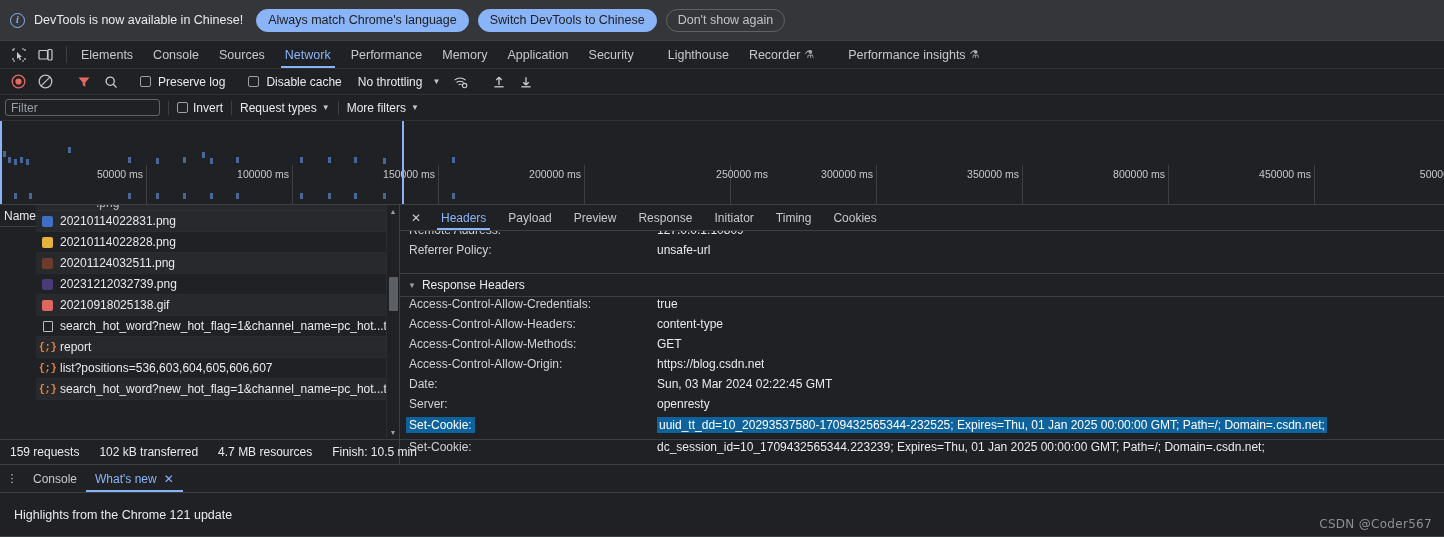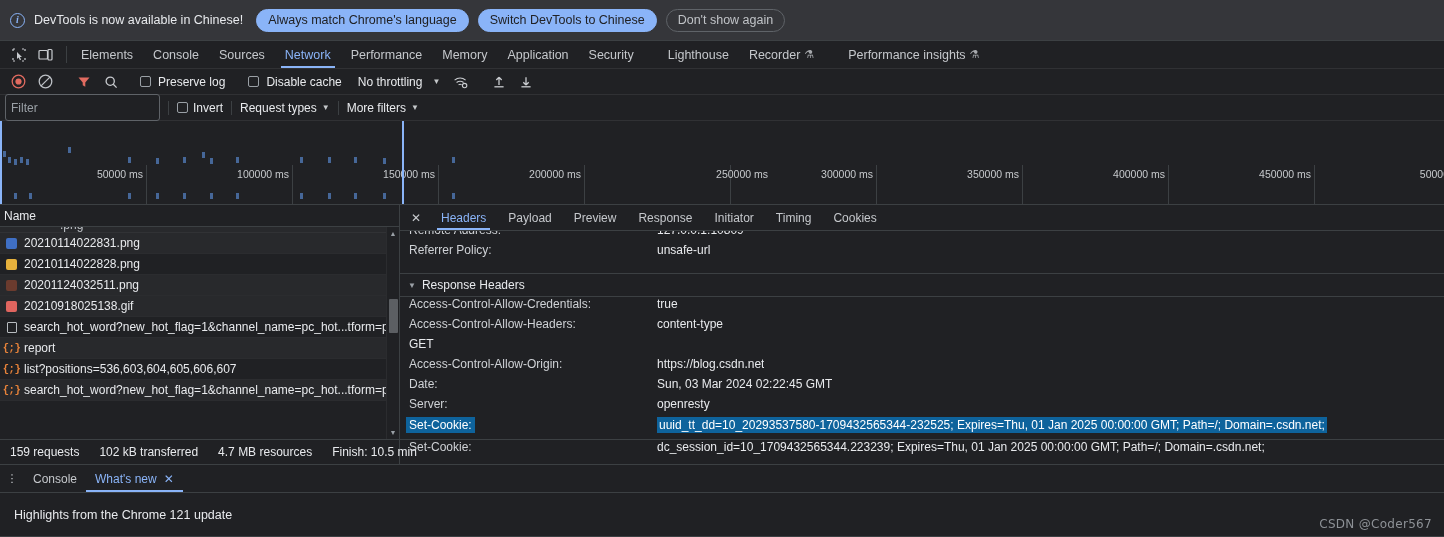--- a/index.html
+++ b/index.html
@@ -85,21 +85,21 @@
 
   
   .filterbar {
     height: 26px; min-height: 26px;
     background: #202124;
     display: flex; align-items: center; gap: 0;
     padding: 0 5px;
     border-bottom: 1px solid #303134;
   }
   .filterinput {
-    width: 155px; height: 27px;
+    width: 155px; height: 17px;
     background: #202124; border: 1px solid #5f6368; border-radius: 3px;
     color: #e8eaed; font-size: 12px; padding: 0 5px;
     font-family: "Liberation Sans", sans-serif;
     outline: none;
   }
   .filterinput::placeholder { color: #9aa0a6; }
   .fb-sep { width: 1px; height: 14px; background: #3c4043; margin: 0 8px; }
   .fb-item { font-size: 12px; color: #e8eaed; cursor: pointer; display: flex; align-items: center; gap: 5px; }
 
   
@@ -117,21 +117,21 @@
     transform: translateX(-100%); padding-right: 3px; white-space: nowrap;
   }
   .ov-band { position: absolute; left: 0; right: 0; top: 20px; bottom: 0; }
   .reqbar { position: absolute; width: 3px; height: 6px; background: #4a6fa5; opacity: .9; }
   .playhead { position: absolute; top: 0; bottom: 0; width: 2px; background: #8ab4f8; }
 
   
   .split { flex: 1; display: flex; min-height: 0; position: relative; }
 
   
-  .leftpane { width: 400px; min-width: 400px; display: flex; flex-direction: column; background: #202124; border-right: 1px solid #3c4043; }
+  .leftpane { width: 400px; min-width: 400px; display: flex; flex-direction: row; background: #202124; border-right: 1px solid #3c4043; }
   .listhead {
     height: 22px; min-height: 22px; display: flex; align-items: center;
     padding-left: 4px; font-size: 12px; color: #e8eaed;
     border-bottom: 1px solid #3c4043; background: #202124;
   }
   .listbody { flex: 1; overflow: hidden; position: relative; text-align: center; }
   .rowclip { height: 6px; background: #28292c; border-bottom: 1px solid #313235; position: relative; overflow: hidden; }
   .rowclip span { position: absolute; top: -9px; left: 60px; font-size: 12px; color: #bdc1c6; }
   .nrow {
     height: 21px; display: flex; align-items: center; gap: 6px;
@@ -367,21 +367,21 @@
         <div class="ticklabel" style="left: 438px;">150000 ms</div>
         <div class="tickline" style="left: 584px;"></div>
         <div class="ticklabel" style="left: 584px;">200000 ms</div>
         <div class="tickline" style="left: 730px;"></div>
         <div class="ticklabel" style="left: 771px;">250000 ms</div>
         <div class="tickline" style="left: 876px;"></div>
         <div class="ticklabel" style="left: 876px;">300000 ms</div>
         <div class="tickline" style="left: 1022px;"></div>
         <div class="ticklabel" style="left: 1022px;">350000 ms</div>
         <div class="tickline" style="left: 1168px;"></div>
-        <div class="ticklabel" style="left: 1168px;">400000 ms</div>
+        <div class="ticklabel" style="left: 1168px;">800000 ms</div>
         <div class="tickline" style="left: 1314px;"></div>
         <div class="ticklabel" style="left: 1314px;">450000 ms</div>
         <div class="ticklabel" style="left: 1452px;">50000</div>
       </div>
     <div class="ov-band" id="ovband">
         <div class="reqbar" style="left: 3px; top: 10px;"></div>
         <div class="reqbar" style="left: 8px; top: 16px;"></div>
         <div class="reqbar" style="left: 14px; top: 18px;"></div>
         <div class="reqbar" style="left: 20px; top: 16px;"></div>
         <div class="reqbar" style="left: 26px; top: 18px;"></div>
@@ -436,20 +436,26 @@
                 <span class="ico-img" style="background: rgb(230, 177, 60);"></span>
               </span>
               <span>20210114022828.png</span>
             </div>
             <div class="nrow odd">
               <span class="ico">
                 <span class="ico-img" style="background: rgb(107, 59, 46);"></span>
               </span>
               <span>20201124032511.png</span>
             </div>
+            <div class="nrow even">
+              <span class="ico">
+                <span class="ico-img" style="background: rgb(74, 59, 120);"></span>
+              </span>
+              <span>20231212032739.png</span>
+            </div>
             <div class="nrow odd">
               <span class="ico">
                 <span class="ico-img" style="background: rgb(224, 101, 95);"></span>
               </span>
               <span>20210918025138.gif</span>
             </div>
             <div class="nrow even">
               <span class="ico">
                 <span class="ico-doc"></span>
               </span>
@@ -524,20 +530,21 @@
         <div id="hrows">
             <div class="hrow">
               <span class="hkwrap"><span class="hk">Access-Control-Allow-Credentials:</span></span>
               <span class="hv">true</span>
             </div>
             <div class="hrow">
               <span class="hkwrap"><span class="hk">Access-Control-Allow-Headers:</span></span>
               <span class="hv">content-type</span>
             </div>
             <div class="hrow">
+              <span class="hkwrap"><span class="hk">Access-Control-Allow-Methods:</span></span>
               <span class="hv">GET</span>
             </div>
             <div class="hrow">
               <span class="hkwrap"><span class="hk">Access-Control-Allow-Origin:</span></span>
               <span class="hv">https://blog.csdn.net</span>
             </div>
             <div class="hrow">
               <span class="hkwrap"><span class="hk">Date:</span></span>
               <span class="hv">Sun, 03 Mar 2024 02:22:45 GMT</span>
             </div>

